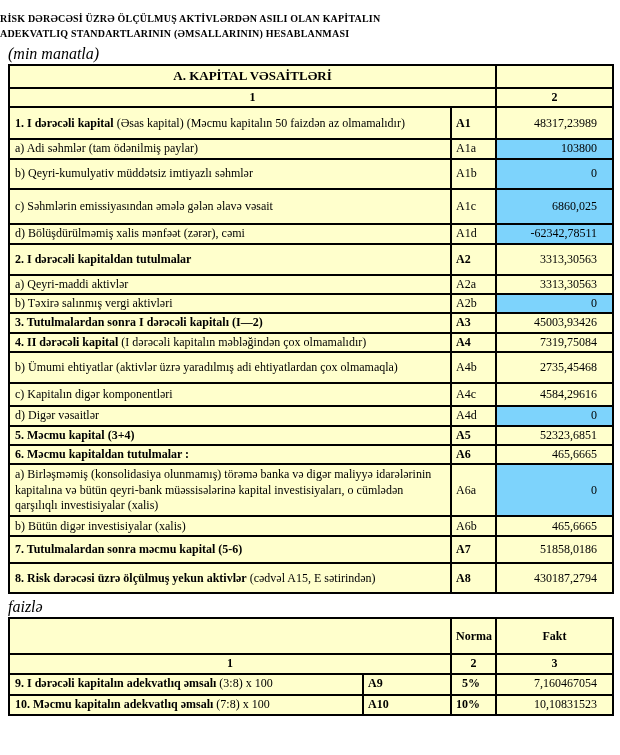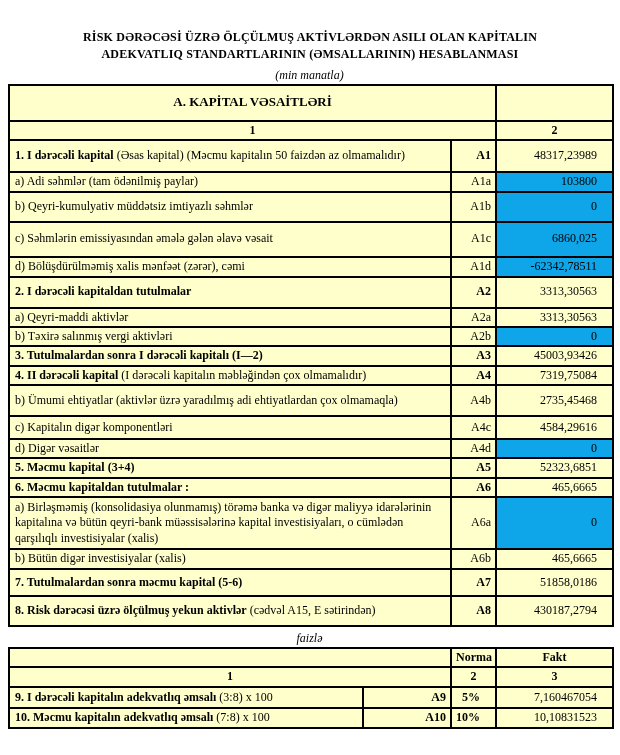--- a/index.html
+++ b/index.html
@@ -1,41 +1,41 @@
 <!DOCTYPE html>
 <html><head>
 <meta charset="utf-8">
 <style>
   html,body { margin:0; padding:0; background:#ffffff; }
   .page {
     width:620px; height:755px; background:#ffffff; color:#000;
     font-family:"Liberation Serif", serif; position:relative; overflow:hidden;
   }
   .title {
-    padding-top:29px; text-align:center; font-weight:bold;
-    font-size:12px; line-height:1.45; letter-spacing:0.2px;
+    padding-top:12px; font-weight:bold;
+    font-size:10px; line-height:1.45; letter-spacing:0.2px;
   }
   .note {
-    font-style:italic; font-size:12px; text-align:center;
+    font-style:italic; font-size:16px; text-align:left;
     margin:4px 9px 1px 8px;
   }
   table {
     border-collapse:collapse; table-layout:fixed;
     margin:0 8px; width:604px;
   }
   td {
     border:2px solid #000000; background:#FFFFCC;
     font-size:12px; padding:1px 4px; vertical-align:middle;
     overflow:hidden; line-height:1.28;
   }
   td.sec   { text-align:center; font-weight:bold; font-size:13px; }
   td.ch    { text-align:center; font-weight:bold; }
-  td.code  { text-align:right; }
+  td.code  { text-align:left; }
   td.val   { text-align:right; padding-right:15px; }
-  td.input { background:#0ea5e9; }
+  td.input { background:#7dd3fc; }
   .b { font-weight:bold; }
   .lbl { padding-left:5px; }
 </style>
 </head>
 <body>
 
 <div class="page">
 
   <div class="title">
     <div>RİSK DƏRƏCƏSİ ÜZRƏ ÖLÇÜLMUŞ AKTİVLƏRDƏN ASILI OLAN KAPİTALIN</div>
@@ -44,21 +44,21 @@
 
   <div class="note">(min manatla)</div>
 
   <table>
     <colgroup>
         <col style="width:442px">
         <col style="width:45px">
         <col style="width:117px">
       </colgroup>
     <tbody>
-        <tr style="height:36px">
+        <tr style="height:23px">
       <td class="sec" colspan="2">A. KAPİTAL VƏSAİTLƏRİ</td>
       <td></td>
     </tr>
     <tr style="height:18px">
       <td class="ch" colspan="2">1</td>
       <td class="ch">2</td>
     </tr>
 
     <tr style="height:32px">
       <td class="lbl"><span class="b">1. I dərəcəli kapital</span><span> (Əsas kapital) (Məcmu kapitalın 50 faizdən az olmamalıdır)</span></td>
@@ -161,21 +161,21 @@
   <div class="note">faizlə</div>
 
   <table>
     <colgroup>
         <col style="width:354px">
         <col style="width:88px">
         <col style="width:45px">
         <col style="width:117px">
       </colgroup>
     <tbody>
-        <tr style="height:19px">
+        <tr style="height:36px">
       <td colspan="2"></td>
       <td class="ch">Norma</td>
       <td class="ch">Fakt</td>
     </tr>
     <tr style="height:16px">
       <td class="ch" colspan="2">1</td>
       <td class="ch">2</td>
       <td class="ch">3</td>
     </tr>
     <tr style="height:21px">

